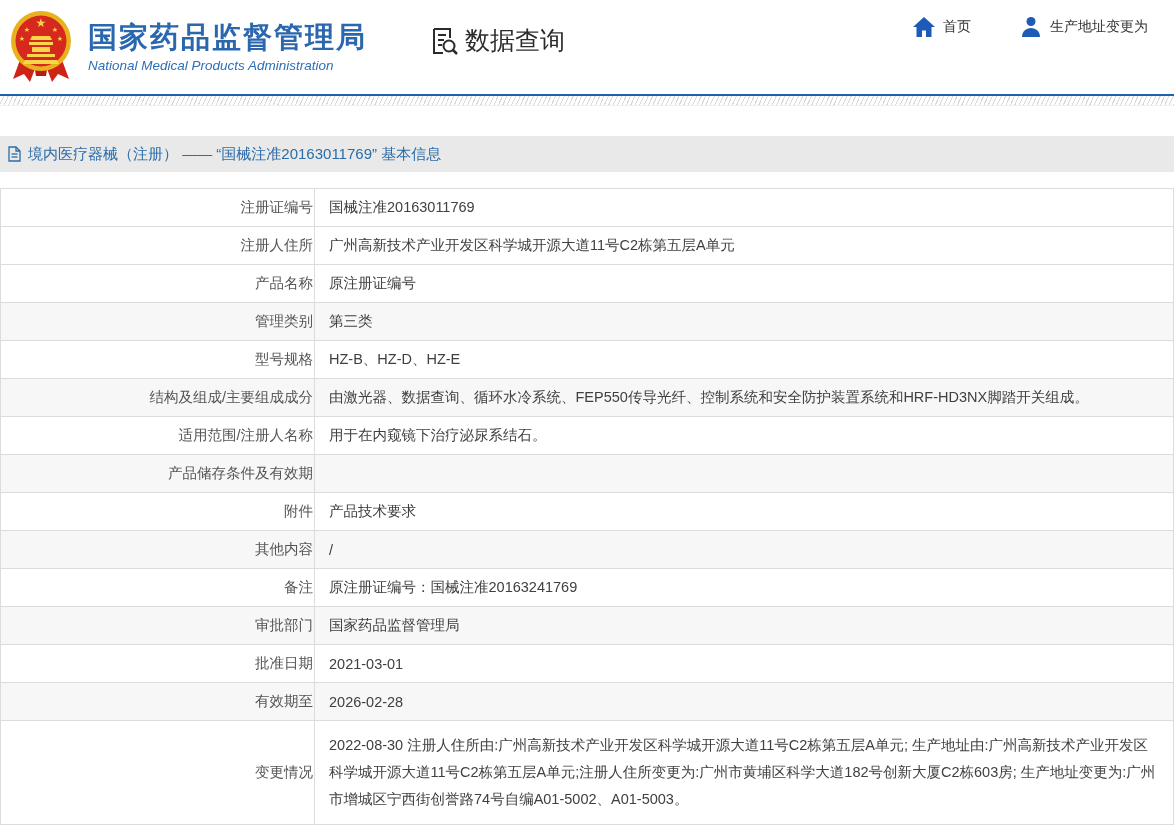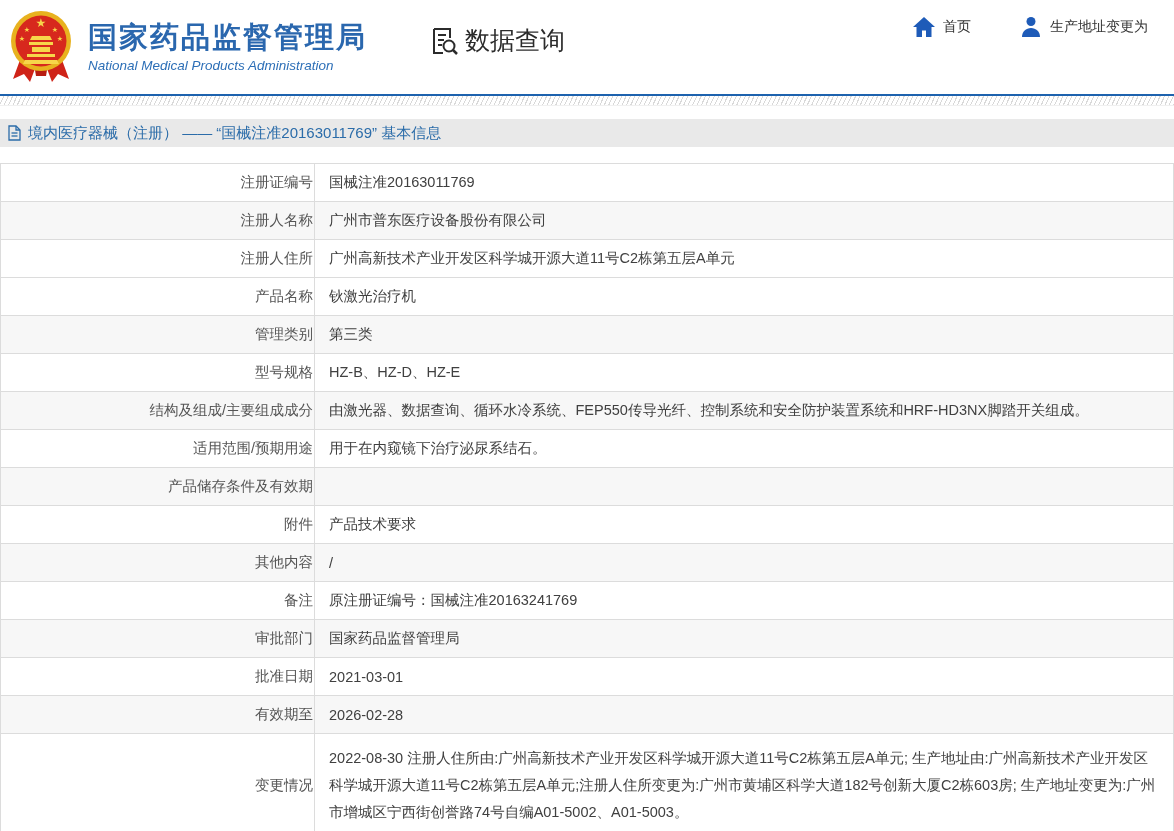--- a/index.html
+++ b/index.html
@@ -15,21 +15,21 @@
   .query-label{font-size:25px;color:#2b2b2b;font-weight:500;}
   .nav{margin-left:auto;display:flex;gap:48px;margin-top:6px;}
   .nav-item{display:flex;flex-direction:row;align-items:center;gap:7px;cursor:pointer;}
   .nav-label{font-size:14px;color:#333;}
 
   
   .blue-line{height:2px;background:#1d62ae;}
   .hatch{height:9px;background:repeating-linear-gradient(115deg,#ffffff 0 3px,#d9d9d9 3px 4px);border-bottom:1px solid #f0f0f0;}
 
   
-  .crumb-bar{margin-top:13px;background:#e9e9e9;height:28px;display:flex;align-items:center;padding-left:8px;gap:7px;}
+  .crumb-bar{margin-top:30px;background:#e9e9e9;height:36px;display:flex;align-items:center;padding-left:8px;gap:7px;}
   .crumb-text{color:#2b6ca9;font-size:15px;}
 
   
   table.detail{width:1174px;border-collapse:collapse;table-layout:fixed;margin-top:16px;}
   table.detail td{border:1px solid #dcdcdc;font-size:14.5px;vertical-align:middle;}
   td.lbl{width:306px;text-align:right;padding:9px 1px 9px 6px;color:#555;}
   td.val{padding:9px 14px 9px 14px;color:#404040;}
   tr.even{background:#f7f7f7;}
   tr.tall td.val{line-height:27px;padding-top:11px;padding-bottom:11px;}
   svg{display:block;}
@@ -114,46 +114,42 @@
   </span>
   <span class="crumb-text">境内医疗器械（注册） —— “国械注准20163011769” 基本信息</span>
 </div>
 
 <table class="detail">
   <tbody>
     <tr>
       <td class="lbl">注册证编号</td>
       <td class="val">国械注准20163011769</td>
     </tr>
-    <tr class="even">
-      <td class="lbl">注册人名称</td>
-      <td class="val">广州市普东医疗设备股份有限公司</td>
-    </tr>
     <tr>
       <td class="lbl">注册人住所</td>
       <td class="val">广州高新技术产业开发区科学城开源大道11号C2栋第五层A单元</td>
     </tr>
     <tr>
       <td class="lbl">产品名称</td>
-      <td class="val">钬激光治疗机</td>
+      <td class="val">原注册证编号</td>
     </tr>
     <tr class="even">
       <td class="lbl">管理类别</td>
       <td class="val">第三类</td>
     </tr>
     <tr>
       <td class="lbl">型号规格</td>
       <td class="val">HZ-B、HZ-D、HZ-E</td>
     </tr>
     <tr class="even">
       <td class="lbl">结构及组成/主要组成成分</td>
       <td class="val">由激光器、数据查询、循环水冷系统、FEP550传导光纤、控制系统和安全防护装置系统和HRF-HD3NX脚踏开关组成。</td>
     </tr>
     <tr>
-      <td class="lbl">适用范围/预期用途</td>
+      <td class="lbl">适用范围/注册人名称</td>
       <td class="val">用于在内窥镜下治疗泌尿系结石。</td>
     </tr>
     <tr class="even">
       <td class="lbl">产品储存条件及有效期</td>
       <td class="val"></td>
     </tr>
     <tr>
       <td class="lbl">附件</td>
       <td class="val">产品技术要求</td>
     </tr>

